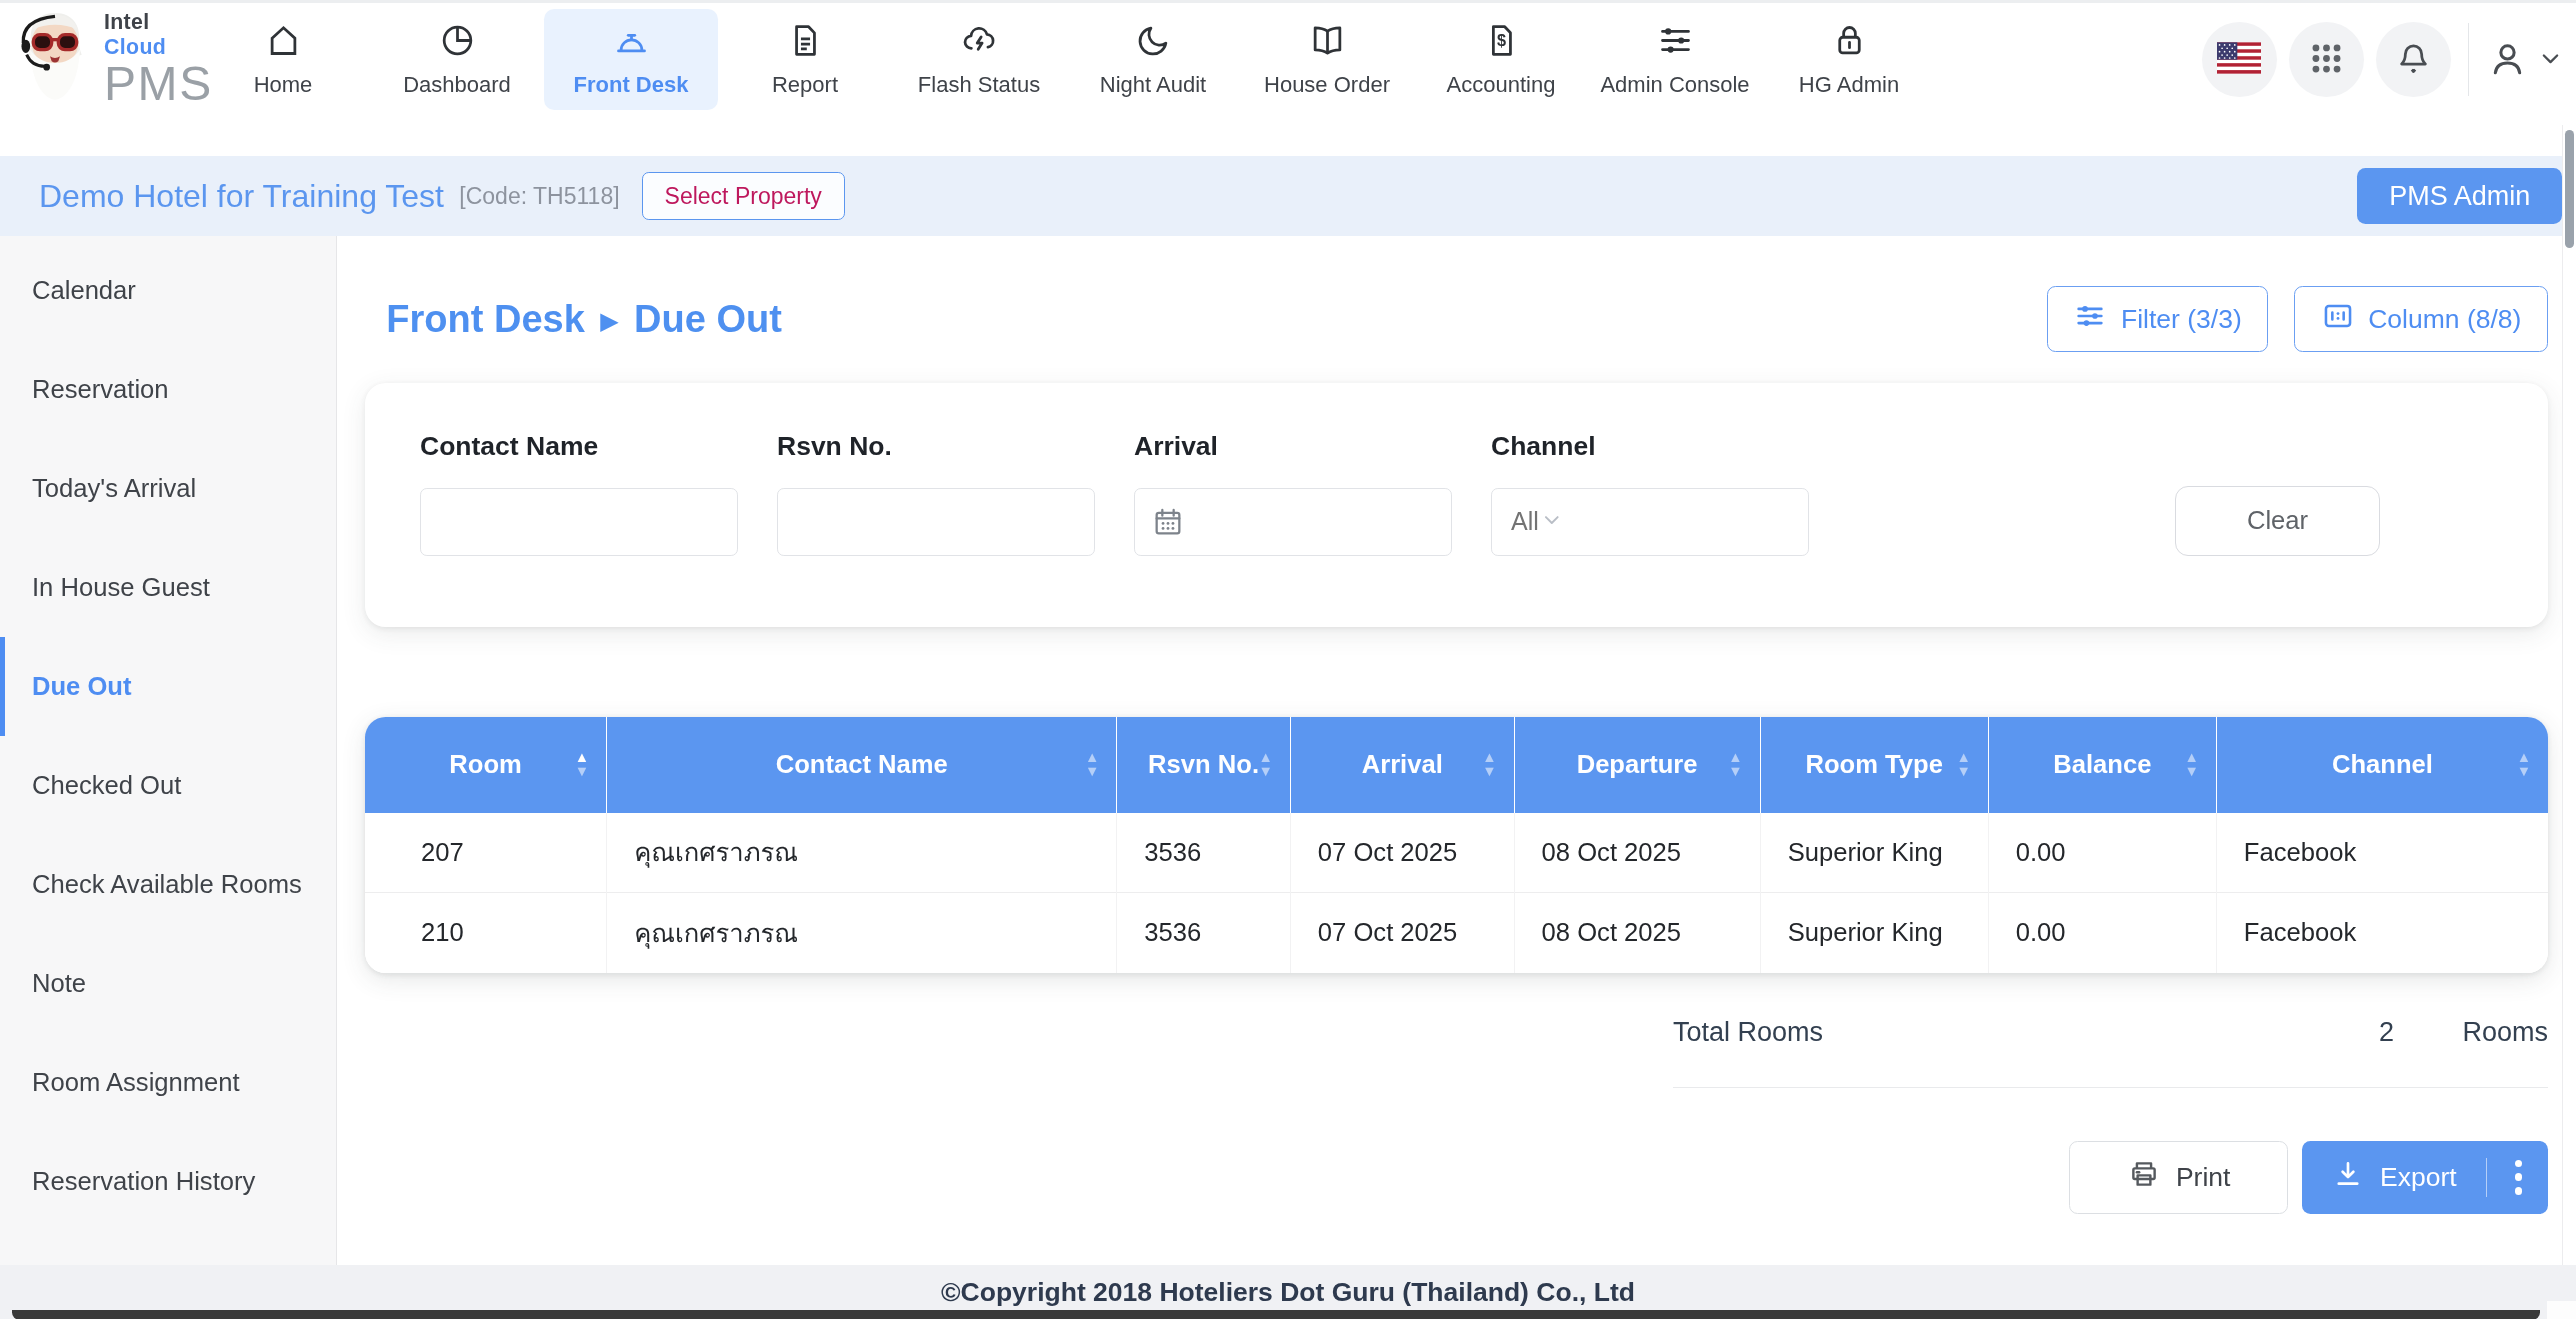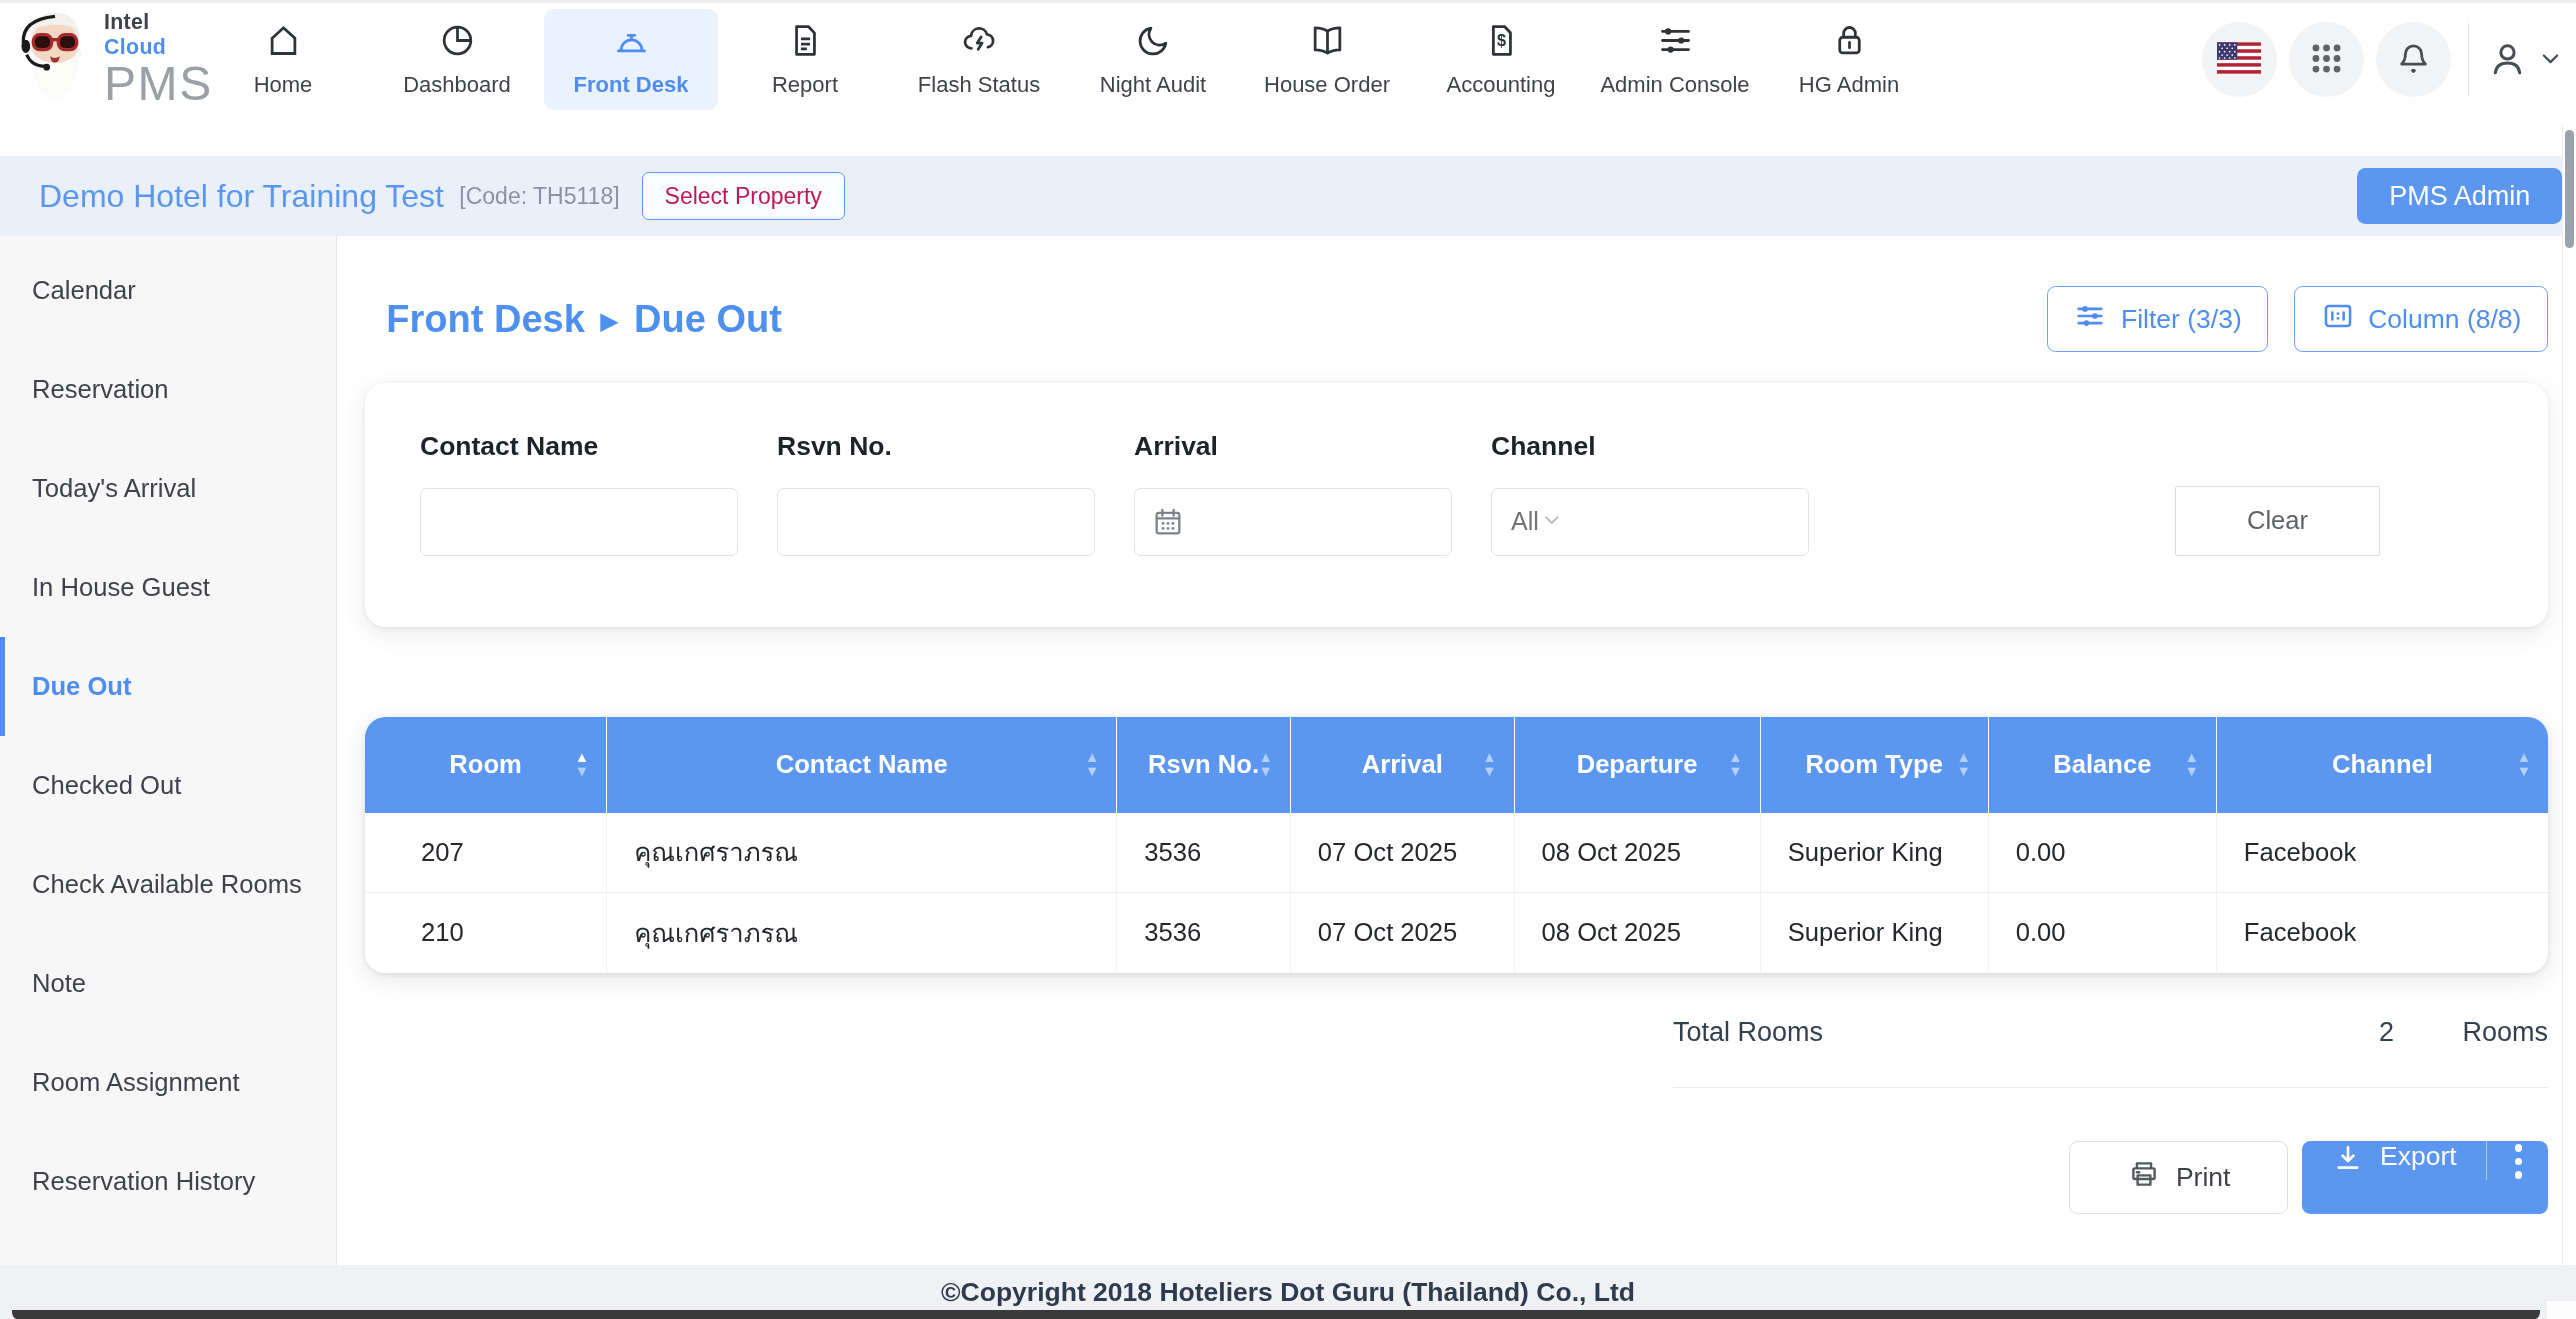--- a/index.html
+++ b/index.html
@@ -54,21 +54,21 @@
   .f-field { width:318px; }
   .f-field label { display:block; font-size:26.5px; font-weight:bold; color:#1f2329; margin-bottom:25.6px; }
   .f-input { width:100%; height:68px; border:1.7px solid #e1e3e7; border-radius:6.8px; font-size:24px; padding:0 19px; font-family:inherit; color:#333; background:#fff; }
   .f-date { position:relative; }
   .f-date .f-input { padding-left:63px; }
   .f-date svg { position:absolute; left:17px; top:50%; transform:translateY(-50%); }
   .f-select { width:100%; height:68px; border:1.7px solid #e1e3e7; border-radius:6.8px; display:flex; align-items:center; padding:0 19px; cursor:pointer; background:#fff; }
   .f-select .val { font-size:25px; color:#737373; }
   .f-select svg { margin-left:auto; }
   .f-clear { margin-left:auto; display:flex; align-items:flex-end; }
-  .clear-btn { width:205px; height:70px; border:1.7px solid #d9dbe0; border-radius:2px; background:#fff; color:#5f6368; font-size:25.6px; font-family:inherit; cursor:pointer; }
+  .clear-btn { width:205px; height:70px; border:1.7px solid #d9dbe0; border-radius:13px; background:#fff; color:#5f6368; font-size:25.6px; font-family:inherit; cursor:pointer; }
 
   .table-card { margin-top:90px; border-radius:20.5px; overflow:hidden;
     box-shadow: 0 1.7px 5.1px rgba(60,64,67,.10), 0 6.8px 24px rgba(60,64,67,.12); }
   table { width:100%; border-collapse:collapse; table-layout:fixed; }
   thead th { background:#5b96f0; height:96px; color:#fff; font-size:25.6px; font-weight:bold; position:relative; text-align:center; }
   thead th + th { border-left:0.9px solid rgba(255,255,255,.35); }
   .sort { position:absolute; right:17px; top:50%; transform:translateY(-50%); display:flex; flex-direction:column; gap:2.6px; font-size:14.5px; line-height:.8; color:rgba(255,255,255,.55); }
   .sort i { font-style:normal; cursor:pointer; }
   th.sorted .sort .up { color:#fff; }
   tbody td { height:80px; font-size:25.6px; color:#24272b; padding-left:27px; background:#fff; }
@@ -79,21 +79,21 @@
 
   .summary-row { display:flex; justify-content:flex-end; margin-top:44px; }
   .summary { width:875px; }
   .summary .line1 { display:flex; font-size:27px; color:#334050; }
   .summary .line1 .val { margin-left:auto; }
   .summary .line1 .unit { width:154px; text-align:right; }
   .summary .rule { border-bottom:1.7px solid #e9eaec; margin-top:39px; }
 
   .actions { display:flex; justify-content:flex-end; gap:13.7px; margin-top:53px; }
   .print-btn { width:219px; height:73px; border:1.7px solid #dcdfe3; border-radius:8.5px; background:#fff; color:#3f4349; font-size:26.5px; font-family:inherit; display:flex; align-items:center; justify-content:center; gap:15.4px; cursor:pointer; }
-  .export-btn { height:73px; padding:0 20.5px 0 29px; border:none; border-radius:8.5px; background:#5b96f0; color:#fff; font-size:26.5px; font-family:inherit; display:flex; align-items:flex-start; gap:15.4px; cursor:pointer; }
+  .export-btn { height:73px; padding:0 20.5px 0 29px; border:none; border-radius:8.5px; background:#5b96f0; color:#fff; font-size:26.5px; font-family:inherit; display:flex; align-items:center; gap:15.4px; cursor:pointer; }
   .export-btn .vsep { width:1.7px; height:39px; background:rgba(255,255,255,.55); margin:0 6.8px 0 13.7px; }
   .kebab { display:flex; flex-direction:column; gap:6px; padding:3.4px 5.1px; }
   .kebab span { width:7.7px; height:7.7px; border-radius:50%; background:#fff; }
 
   
   .footer { position:absolute; left:0; right:0; bottom:0; height:55px; background:#f0f1f4; display:flex; align-items:center; justify-content:center; font-size:26.5px; font-weight:bold; color:#2e3a4e; }
   .corner { position:absolute; right:0; bottom:0; width:29px; height:19px; background:#fdfdfd; z-index:6; }
   .bottom-bar { position:absolute; left:12px; bottom:0; width:2528px; height:10.2px; background:#3a3a3a; border-radius:0 0 7.7px 7.7px; z-index:7; }
 
   .scroll-strip { position:absolute; top:125px; right:0; width:13.7px; height:1140px; background:#fff; border-left:0.9px solid #ececee; z-index:5; }

